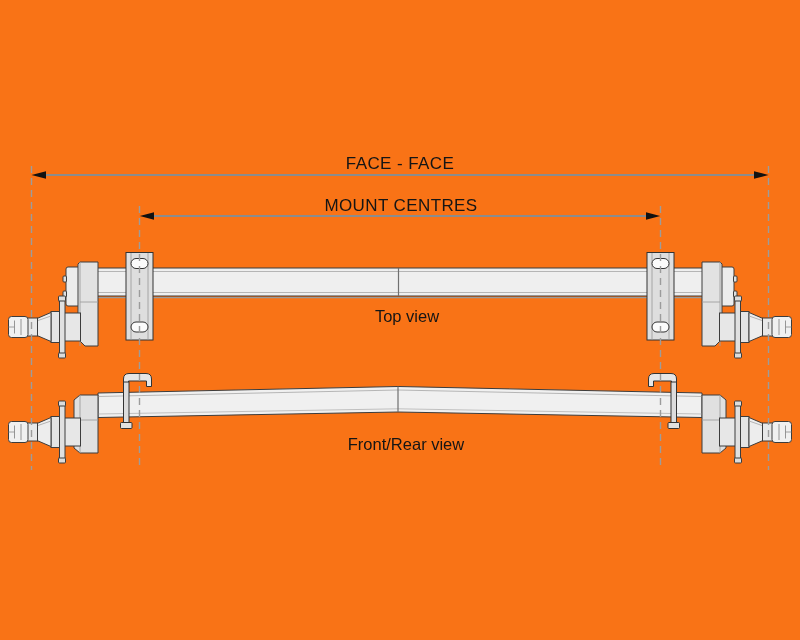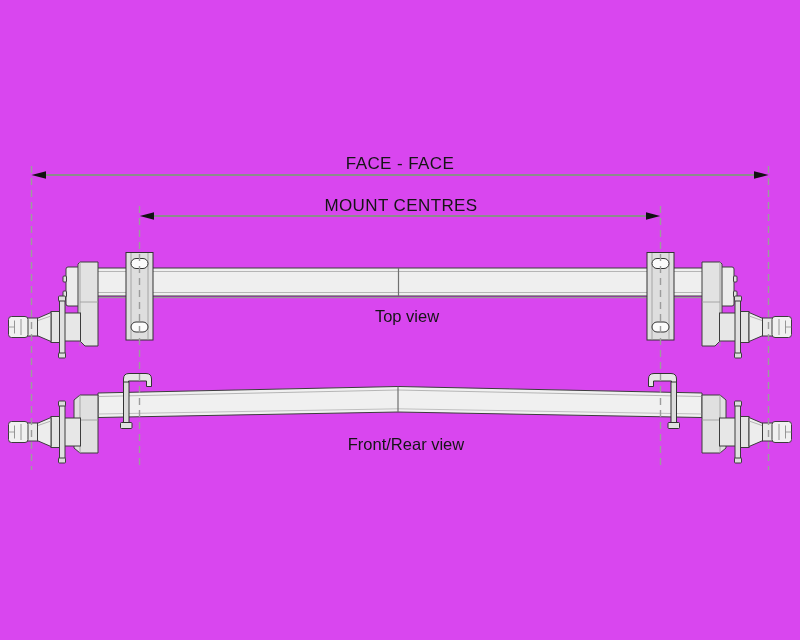--- a/index.html
+++ b/index.html
@@ -1,16 +1,16 @@
 <!DOCTYPE html>
 <html><head>
 <meta charset="utf-8">
 <style>
   html,body{margin:0;padding:0;background:#ffffff;}
-  .stage{position:relative;width:800px;height:640px;background:#d946ef;overflow:hidden;
+  .stage{position:relative;width:800px;height:640px;background:#f97316;overflow:hidden;
          font-family:"Liberation Sans",sans-serif;}
   svg{display:block;}
   text{font-family:"Liberation Sans",sans-serif;fill:#151515;}
   .dim-label{font-size:17px;letter-spacing:0.4px;}
   .view-label{font-size:16.5px;}
   .ln{stroke:#3c3c3c;stroke-width:1;}
   .fill-beam{fill:#efefef;}
 </style>
 </head>
 <body>

